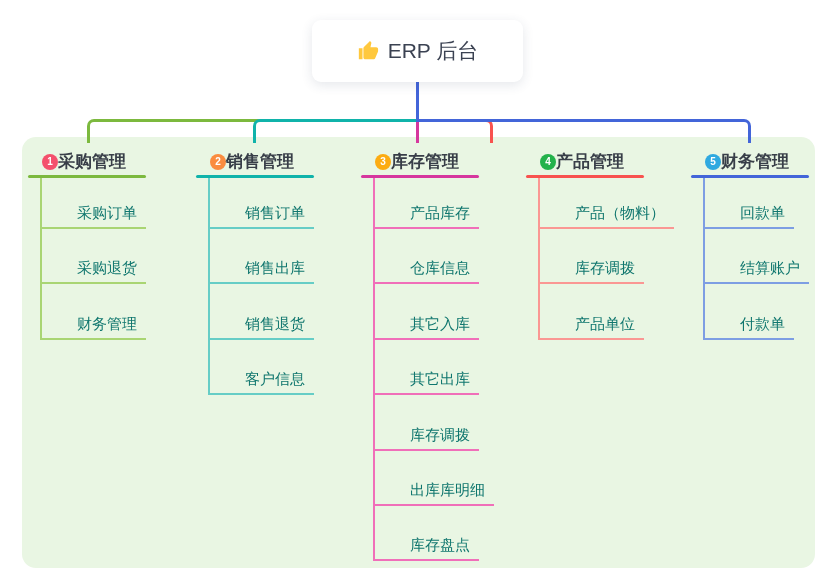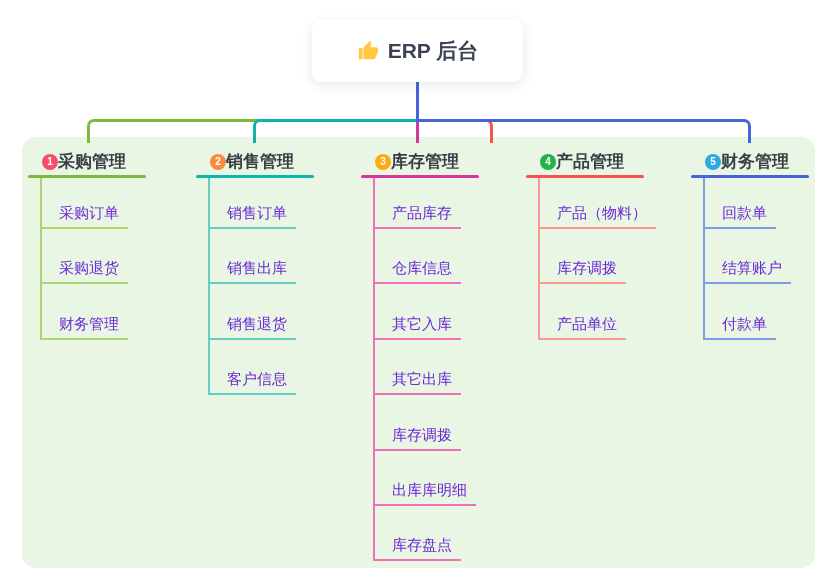--- a/index.html
+++ b/index.html
@@ -24,21 +24,21 @@
   
   .root-node{
     position:absolute;
     left:312px;top:20px;
     width:211px;height:62px;
     background:#ffffff;
     border-radius:9px;
     box-shadow:0 3px 12px rgba(40,60,90,.12);
     display:flex;align-items:center;justify-content:center;
     gap:9px;
-    font-size:21px;font-weight:700;color:#3B4252;
+    font-size:21px;font-weight:400;color:#3B4252;
     z-index:5;
   }
   .root-node svg{display:block;}
   
   .conn{position:absolute;box-sizing:border-box;}
   .conn.elbow-left{border-top:3px solid;border-left:3px solid;border-top-left-radius:7px;}
   .conn.elbow-right{border-top:3px solid;border-right:3px solid;border-top-right-radius:7px;}
   .trunk{position:absolute;left:416px;top:82px;width:3px;height:40px;}
   
   .col{
@@ -71,21 +71,21 @@
     height:55.4px;
     box-sizing:border-box;
     width:fit-content;
     display:flex;align-items:flex-end;
     padding:0 9px 7px 17px;
     border-bottom:2px solid var(--lc);
     white-space:nowrap;
   }
   ul.items li:first-child{height:51px;}
   ul.items li span{
-    font-size:15px;color:#6d28d9;line-height:1;
+    font-size:15px;color:#0f766e;line-height:1;margin-left:18px;
   }
 </style>
 </head>
 <body>
 
 <div class="stage" style="background: rgb(255, 255, 255);">
 
   <div class="panel" style="background: rgb(233, 246, 227);"></div>
 
   <div id="connectors">

